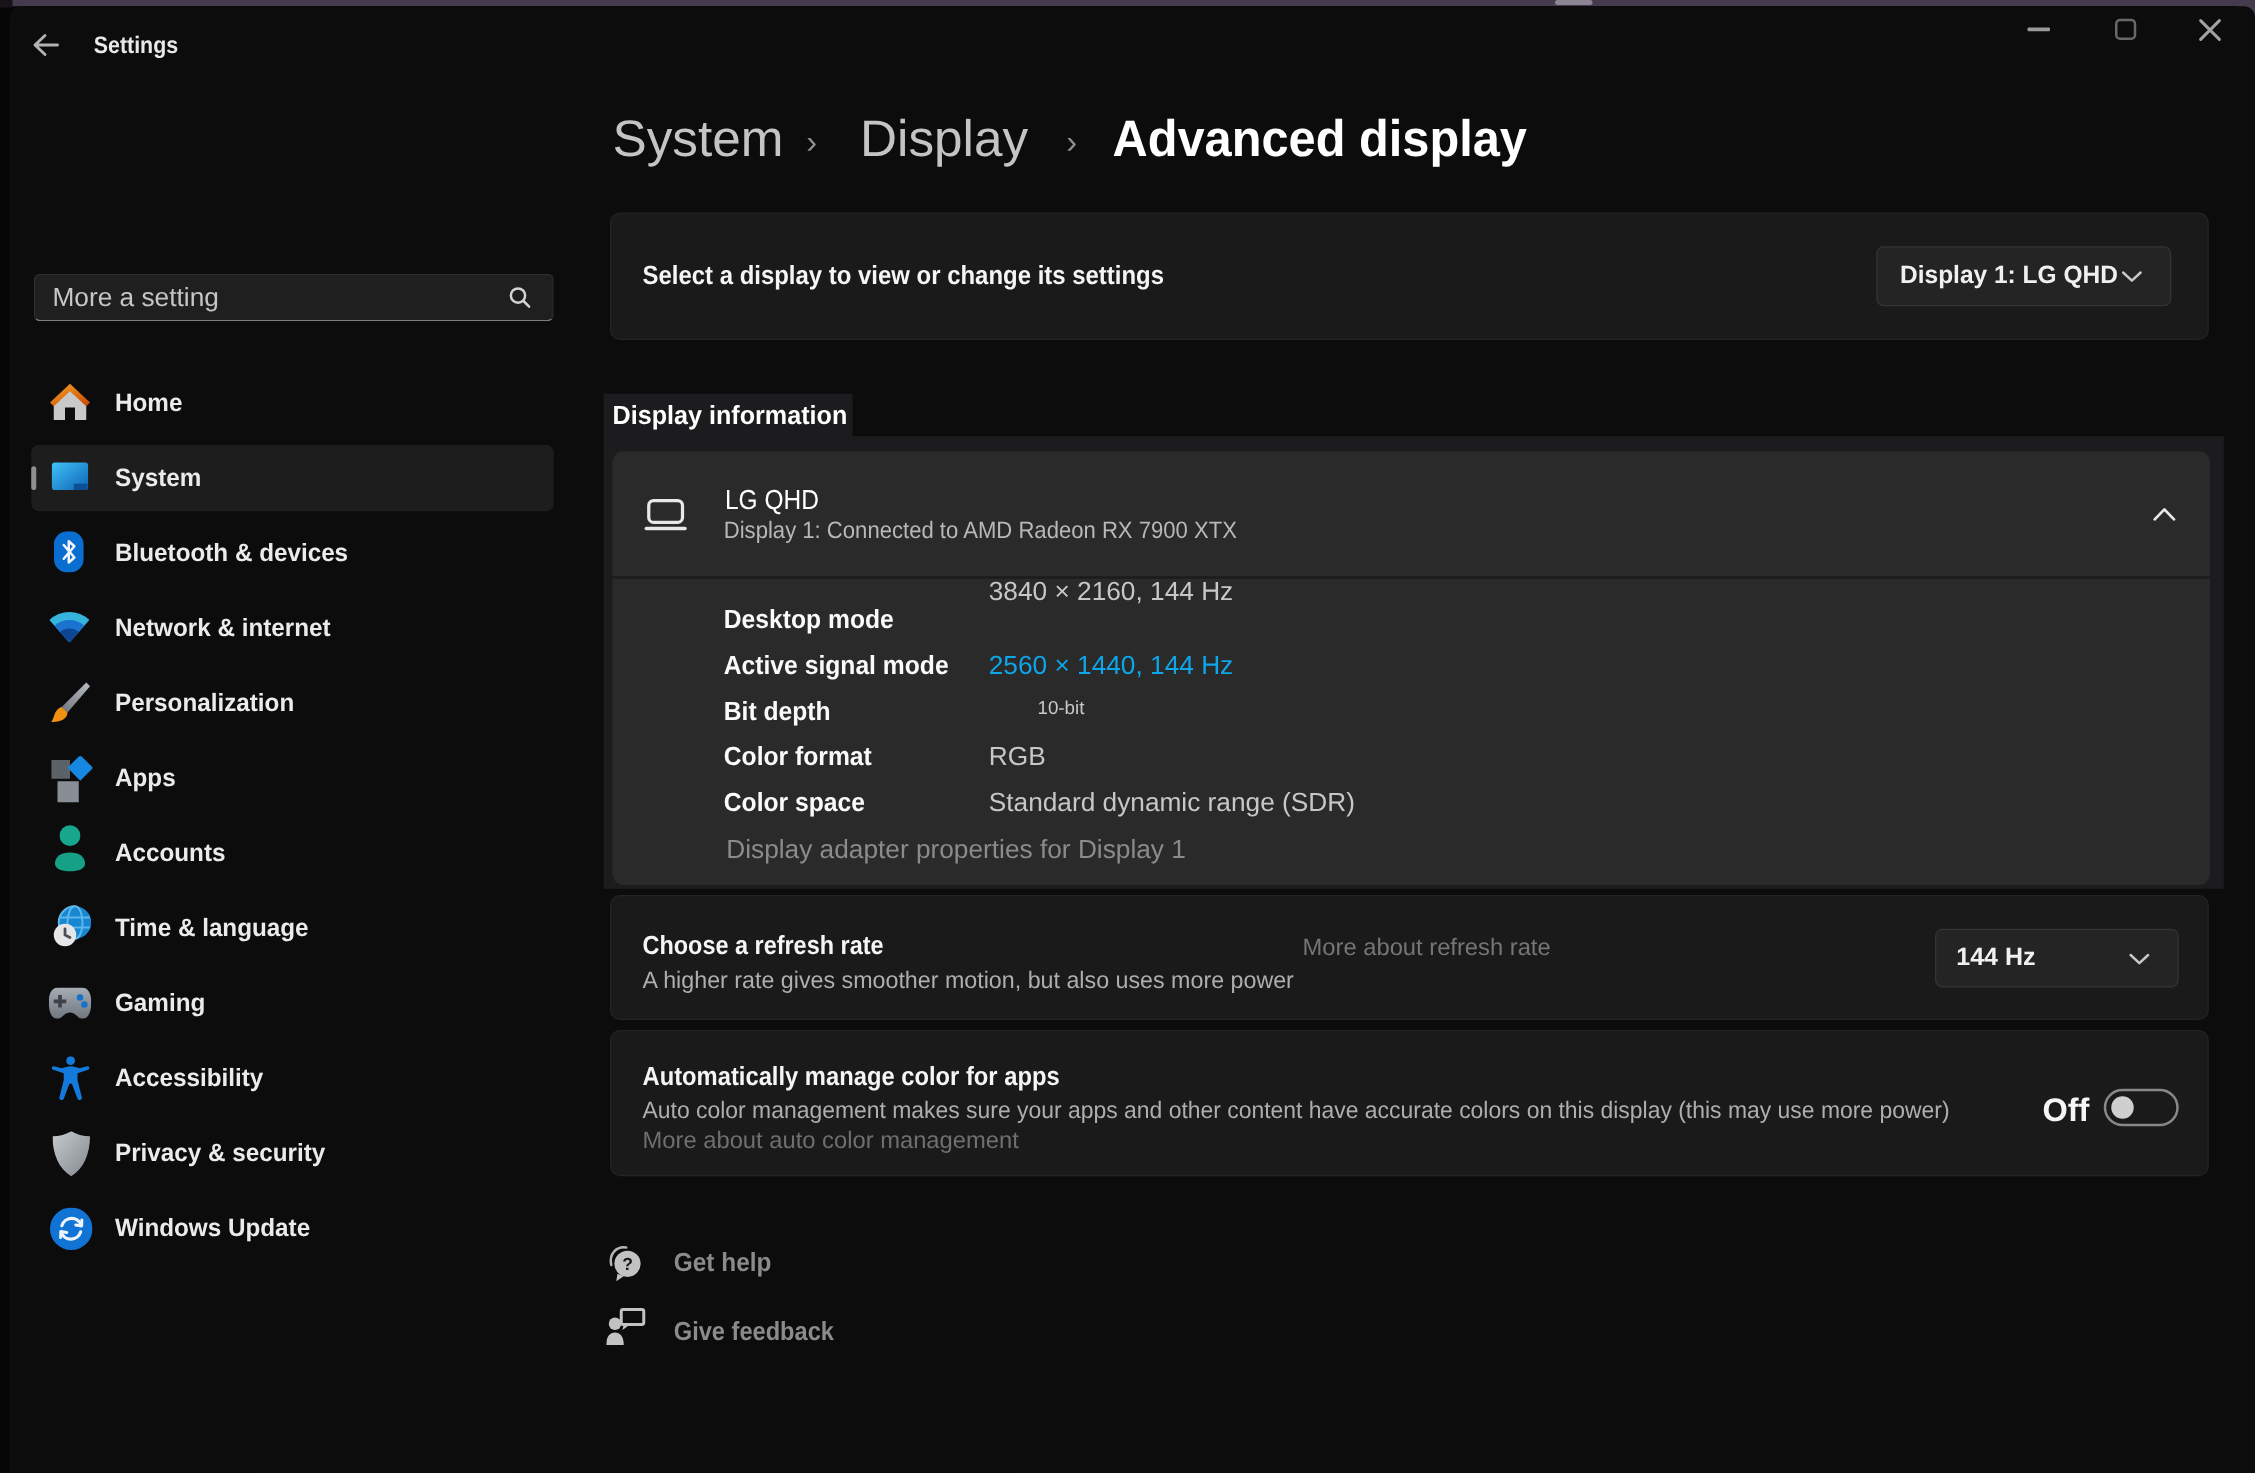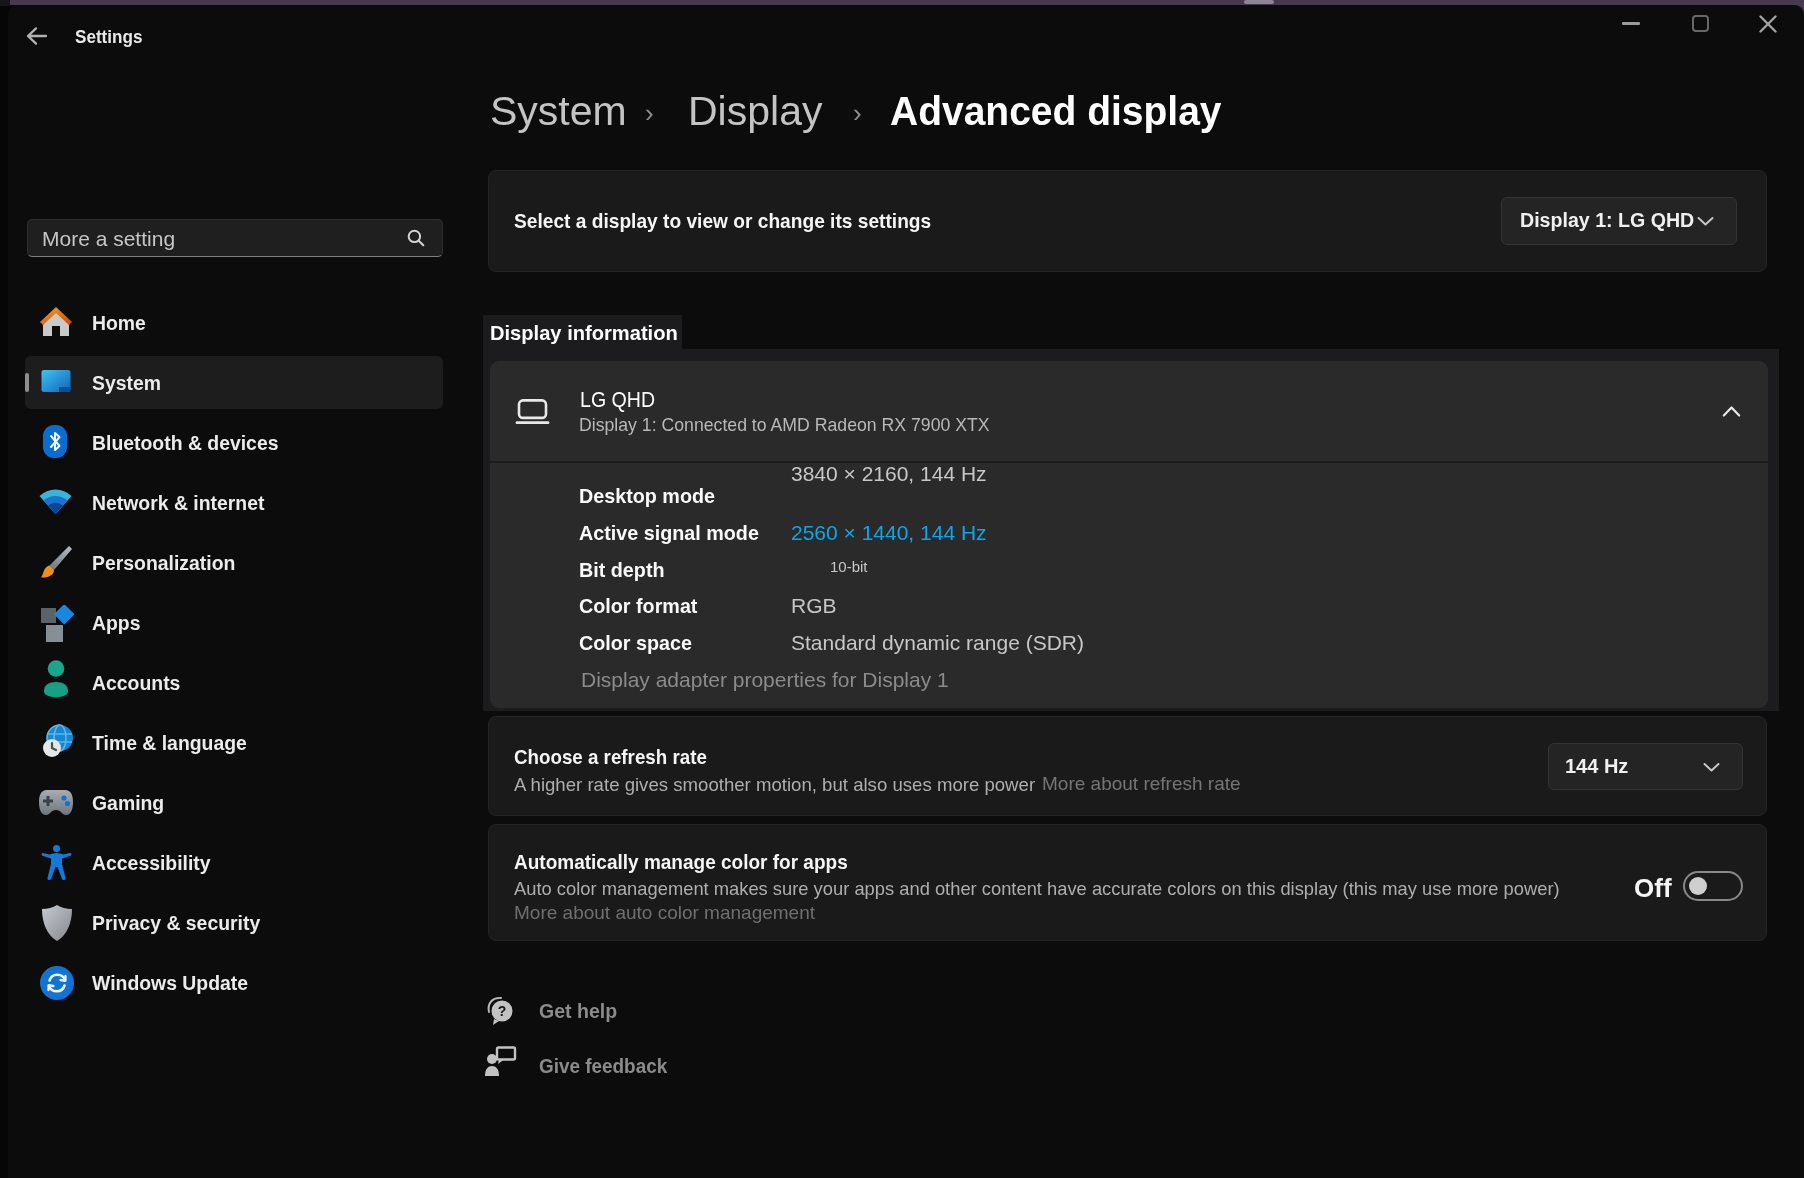--- a/index.html
+++ b/index.html
@@ -189,21 +189,21 @@
   <div class="txt" style="left:791px;top:558px;font-size:15px;font-weight:400;color:#c7c7c7;margin-left:39px;">10-bit</div>
   <div class="txt" style="left:579px;top:594px;font-size:21px;font-weight:600;color:#fafafa;transform:scaleX(0.94);transform-origin:left top;">Color format</div>
   <div class="txt" style="left:791px;top:594px;font-size:21px;font-weight:400;color:#c7c7c7;">RGB</div>
   <div class="txt" style="left:579px;top:631px;font-size:21px;font-weight:600;color:#fafafa;transform:scaleX(0.94);transform-origin:left top;">Color space</div>
   <div class="txt" style="left:791px;top:631px;font-size:21px;font-weight:400;color:#c7c7c7;">Standard dynamic range (SDR)</div>
   <div class="txt" style="left:581px;top:668px;font-size:21px;font-weight:400;color:#8b8b8b;">Display adapter properties for Display 1</div>
 
   <div class="abs" style="left:488px;top:716px;width:1279px;height:100px;background:#1a1a1a;border:1px solid #242424;border-radius:8px;box-sizing:border-box;"></div>
   <div class="txt" style="left:514px;top:745px;font-size:21px;font-weight:600;color:#f5f5f5;transform:scaleX(0.893);transform-origin:left top;">Choose a refresh rate</div>
   <div class="txt" style="left:514px;top:774px;font-size:19px;font-weight:500;color:#aeaeae;transform:scaleX(0.979);transform-origin:left top;">A higher rate gives smoother motion, but also uses more power</div>
-  <div class="txt" style="left:1042px;top:773px;font-size:19px;font-weight:500;color:#757575;">More about refresh rate</div>
+  <div class="txt" style="left:1042px;top:748px;font-size:19px;font-weight:500;color:#757575;">More about refresh rate</div>
   <div class="abs" style="left:1548px;top:743px;width:195px;height:47px;background:#242424;border:1px solid #343434;border-radius:6px;box-sizing:border-box;"></div>
   <div class="txt" style="left:1565px;top:755px;font-size:20px;font-weight:700;color:#f0f0f0;">144 Hz</div>
   <svg class="abs" style="left:1703px;top:761px;" width="17" height="12" viewBox="0 0 17 12">
     <path d="M1.5 3 L8.5 9.5 L15.5 3" stroke="#c8c8c8" stroke-width="2" fill="none" stroke-linecap="round" stroke-linejoin="round"></path>
   </svg>
 
   <div class="abs" style="left:488px;top:824px;width:1279px;height:117px;background:#1a1a1a;border:1px solid #242424;border-radius:8px;box-sizing:border-box;"></div>
   <div class="txt" style="left:514px;top:850px;font-size:21px;font-weight:600;color:#f5f5f5;transform:scaleX(0.905);transform-origin:left top;">Automatically manage color for apps</div>
   <div class="txt" style="left:514px;top:878px;font-size:19px;font-weight:500;color:#aeaeae;transform:scaleX(0.965);transform-origin:left top;">Auto color management makes sure your apps and other content have accurate colors on this display (this may use more power)</div>
   <div class="txt" style="left:514px;top:902px;font-size:19px;font-weight:500;color:#6f6f6f;text-align:center;">More about auto color management</div>

